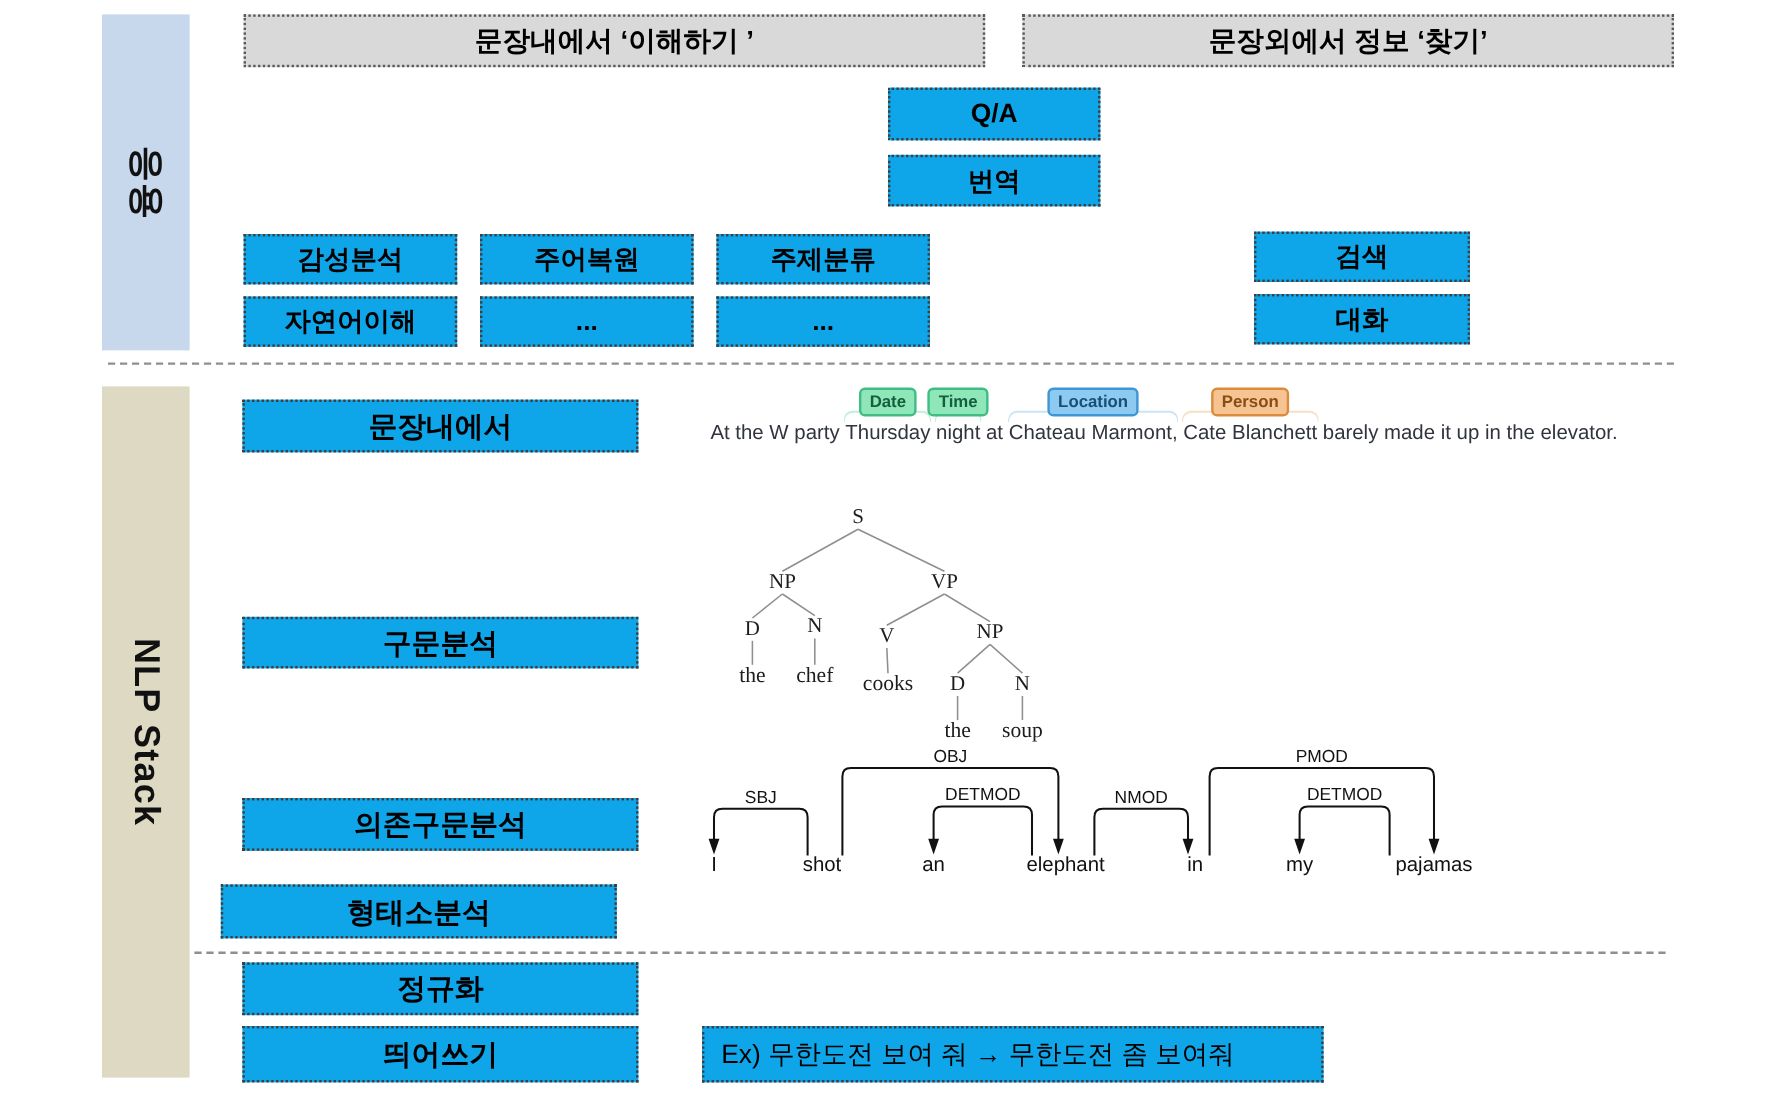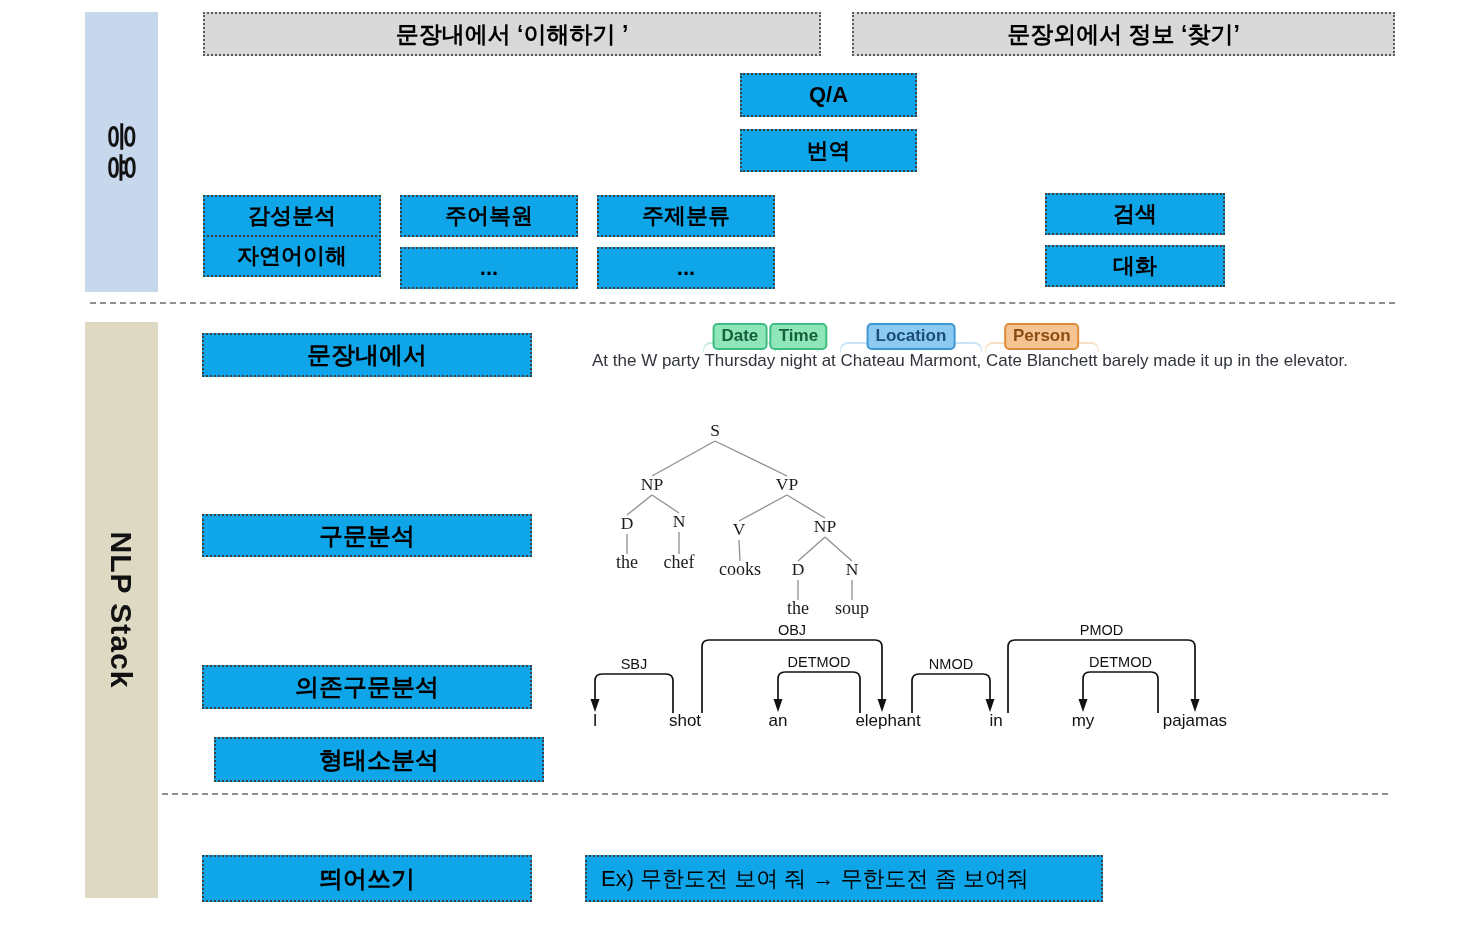--- a/index.html
+++ b/index.html
@@ -11,21 +11,21 @@
   .bar-tan{background:#ddd9c3;}
   .box{position:absolute;background:#0ea5e9;border:2px dotted #3f3f3f;display:flex;align-items:center;justify-content:center;
        font-weight:bold;font-size:22px;box-sizing:border-box;}
   .hdr{background:#d9d9d9;border:2px dotted #5a5a5a;font-size:23px;}
   .layer{font-size:24px;}
   .ex{justify-content:flex-start;padding-left:14px;font-weight:normal;font-size:22px;letter-spacing:0px;}
   .dash{position:absolute;height:0;border-top:2px dashed #8f8f8f;}
   
   #ner{position:absolute;left:592px;top:351px;width:860px;font-size:17px;color:#30343c;white-space:nowrap;}
   .ent{position:relative;display:inline-block;}
-  .tag{position:absolute;top:-28px;left:50%;transform:translateX(-50%);font-size:17px;font-weight:bold;
+  .tag{position:absolute;top:-28px;left:50%;transform:translateX(-50%);font-size:14px;font-weight:bold;
        padding:1px 7px 2px 7px;border-radius:5px;border:2px solid;white-space:nowrap;line-height:1.2;}
   .brace{position:absolute;top:-9px;left:-1px;right:-1px;height:8px;border-style:solid;border-width:2px 1px 0 1px;
          border-radius:8px 8px 0 0;}
   svg{position:absolute;overflow:visible;}
   svg text{font-family:"Liberation Sans",sans-serif;}
   svg .serif{font-family:"Liberation Serif","DejaVu Serif",serif;}
 </style>
 </head>
 <body>
 
@@ -39,35 +39,36 @@
   <div class="box hdr" style="left:852px;top:12px;width:543px;height:44px">문장외에서 정보 ‘찾기’</div>
 
   <div class="box" style="left:740px;top:73px;width:177px;height:44px">Q/A</div>
   <div class="box" style="left:740px;top:129px;width:177px;height:43px">번역</div>
 
   <div class="box" style="left:203px;top:195px;width:178px;height:42px">감성분석</div>
   <div class="box" style="left:400px;top:195px;width:178px;height:42px">주어복원</div>
   <div class="box" style="left:597px;top:195px;width:178px;height:42px">주제분류</div>
   <div class="box" style="left:1045px;top:193px;width:180px;height:42px">검색</div>
 
-  <div class="box" style="left:203px;top:235px;width:178px;height:42px">자연어이해</div>
+  <div class="box" style="left:203px;top:247px;width:178px;height:42px">자연어이해</div>
   <div class="box" style="left:400px;top:247px;width:178px;height:42px">...</div>
   <div class="box" style="left:597px;top:247px;width:178px;height:42px">...</div>
   <div class="box" style="left:1045px;top:245px;width:180px;height:42px">대화</div>
 
   <div class="dash" style="left:90px;top:302px;width:1305px"></div>
 
   <div class="vbar bar-tan" style="left:85px;top:322px;width:73px;height:576px">
     <span>NLP Stack</span>
   </div>
 
   <div class="box layer" style="left:202px;top:333px;width:330px;height:44px">문장내에서</div>
   <div class="box layer" style="left:202px;top:514px;width:330px;height:43px">구문분석</div>
   <div class="box layer" style="left:202px;top:665px;width:330px;height:44px">의존구문분석</div>
-  <div class="box layer" style="left:214px;top:737px;width:330px;height:45px">형태소분석</div>
+  <div class="box layer" style="left:184px;top:737px;width:330px;height:45px">형태소분석</div>
+  <div class="box layer" style="left:202px;top:802px;width:330px;height:44px">정규화</div>
   <div class="box layer" style="left:202px;top:855px;width:330px;height:47px">띄어쓰기</div>
 
   <div id="ner">At the W party <span class="ent"><i class="brace" style="border-color: rgb(194, 238, 218);"></i><b class="tag" style="background: rgb(143, 230, 184); border-color: rgb(63, 189, 132); color: rgb(20, 96, 61);">Date</b><span>Thursday</span></span> <span class="ent"><i class="brace" style="border-color: rgb(194, 238, 218);"></i><b class="tag" style="background: rgb(143, 230, 184); border-color: rgb(63, 189, 132); color: rgb(20, 96, 61);">Time</b><span>night</span></span> at <span class="ent"><i class="brace" style="border-color: rgb(201, 229, 247);"></i><b class="tag" style="background: rgb(140, 202, 242); border-color: rgb(62, 151, 212); color: rgb(27, 78, 117);">Location</b><span>Chateau Marmont,</span></span> <span class="ent"><i class="brace" style="border-color: rgb(248, 224, 198);"></i><b class="tag" style="background: rgb(246, 196, 147); border-color: rgb(221, 138, 59); color: rgb(138, 77, 19);">Person</b><span>Cate Blanchett</span></span> barely made it up in the elevator.</div>
 
   <svg id="tree" viewBox="0 0 345 210" style="left:572px;top:416px;width:345px;height:210px">
       <line x1="143" y1="25" x2="80" y2="60" stroke="#8f8f8f" stroke-width="1.3"></line>
       <line x1="143" y1="25" x2="215" y2="60" stroke="#8f8f8f" stroke-width="1.3"></line>
       <line x1="80" y1="79" x2="55" y2="99" stroke="#8f8f8f" stroke-width="1.3"></line>
       <line x1="80" y1="79" x2="107" y2="97" stroke="#8f8f8f" stroke-width="1.3"></line>
       <line x1="55" y1="118" x2="55" y2="138" stroke="#8f8f8f" stroke-width="1.3"></line>

